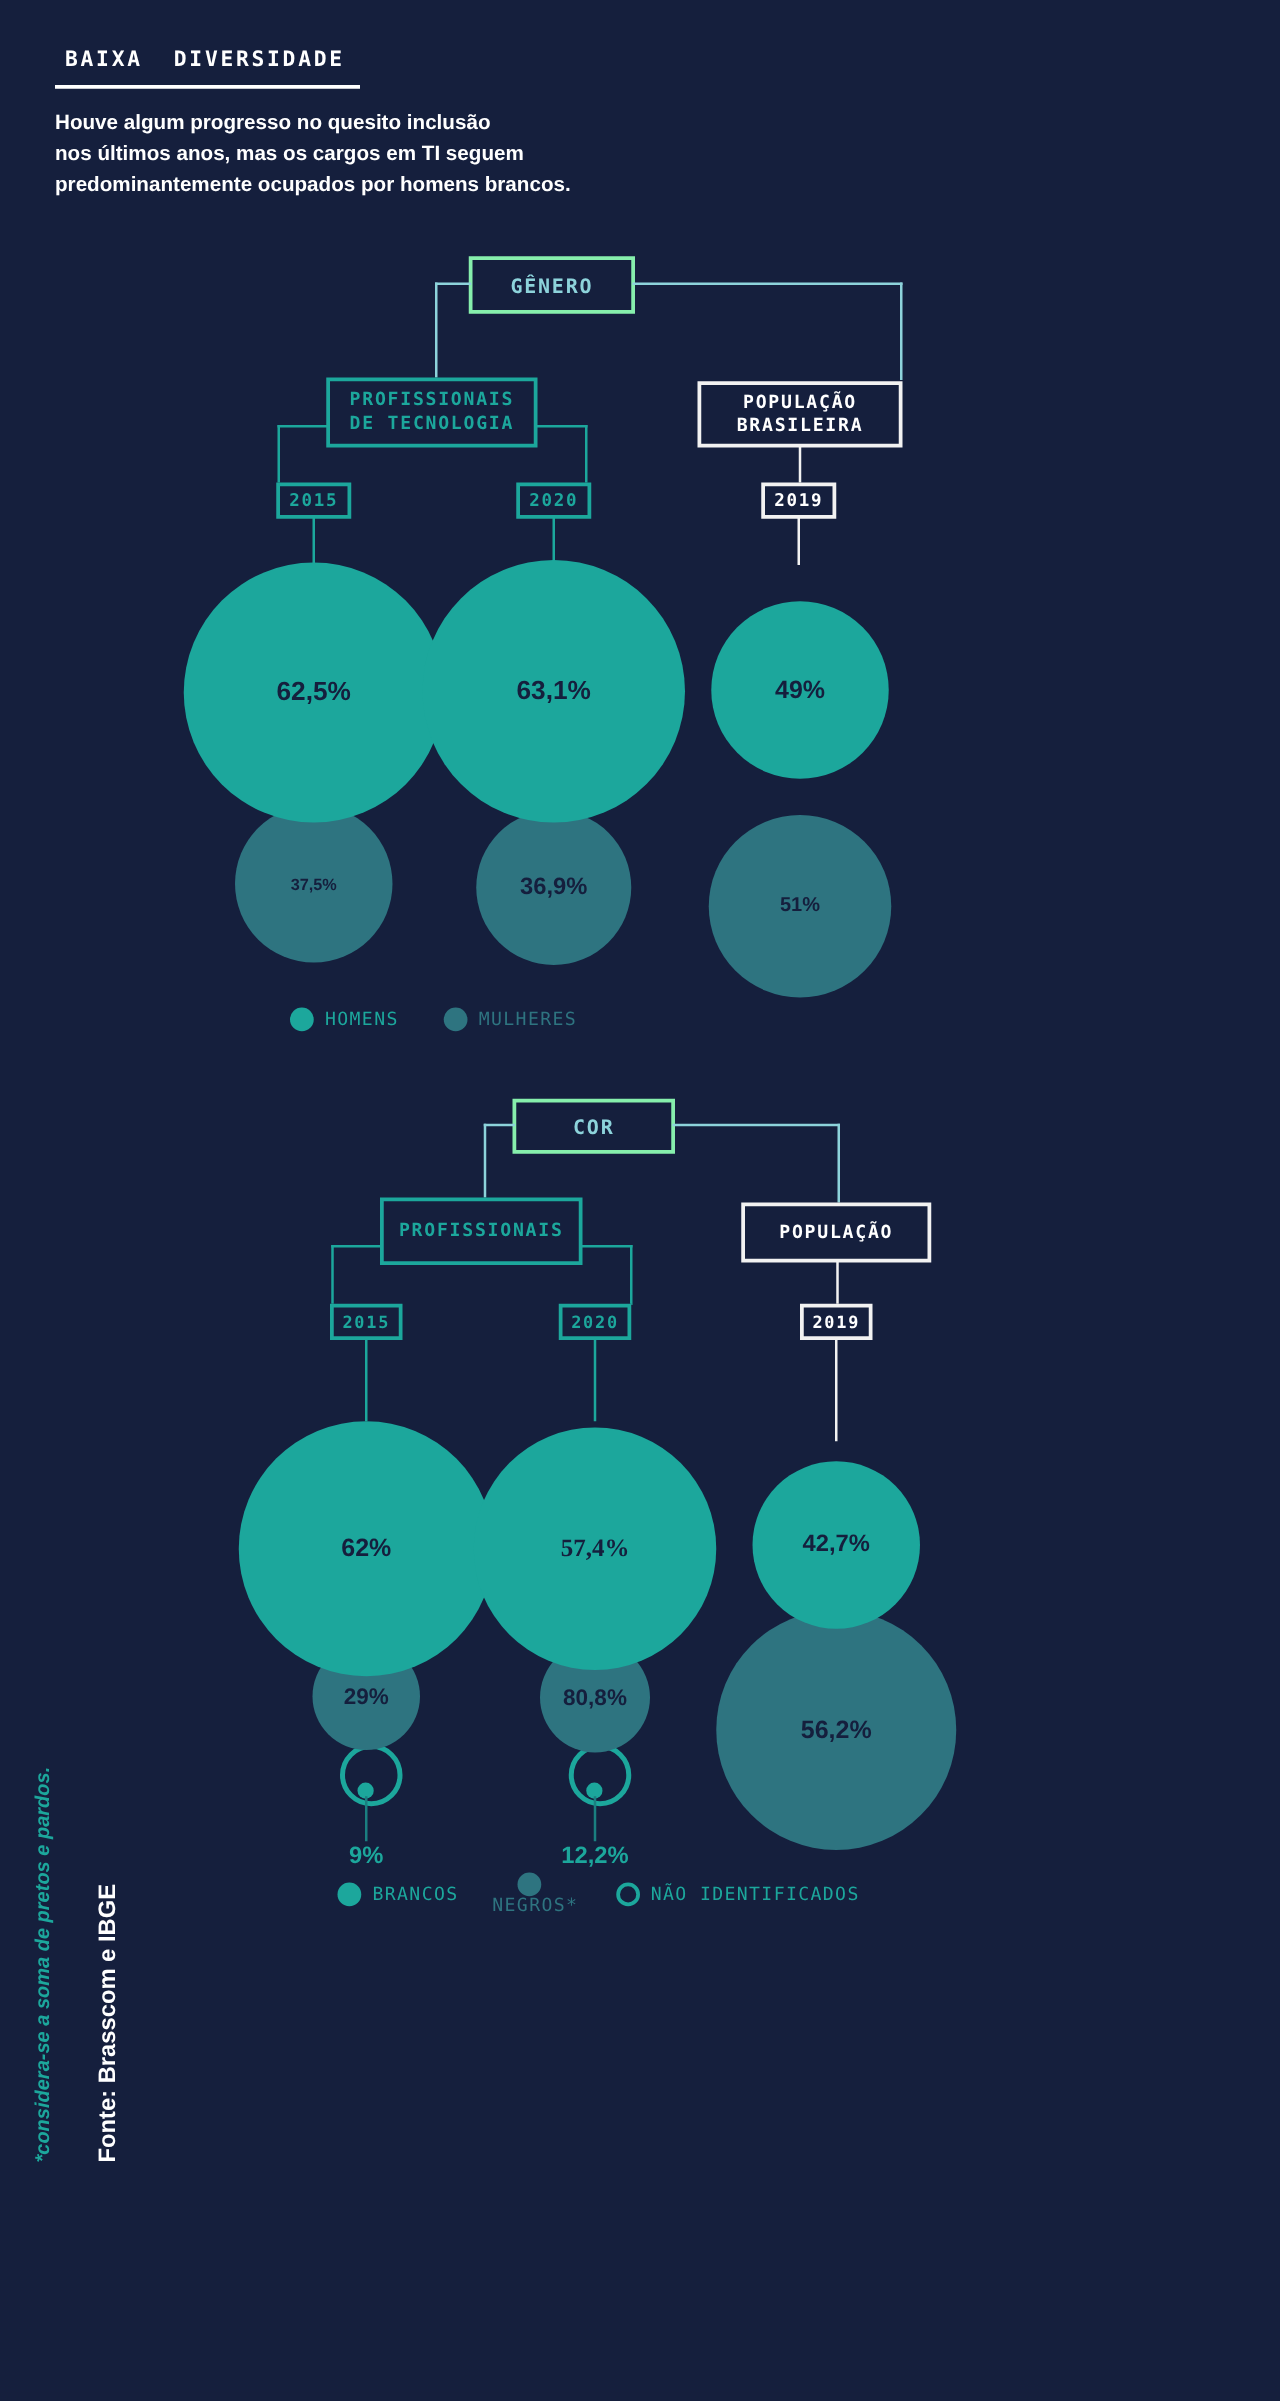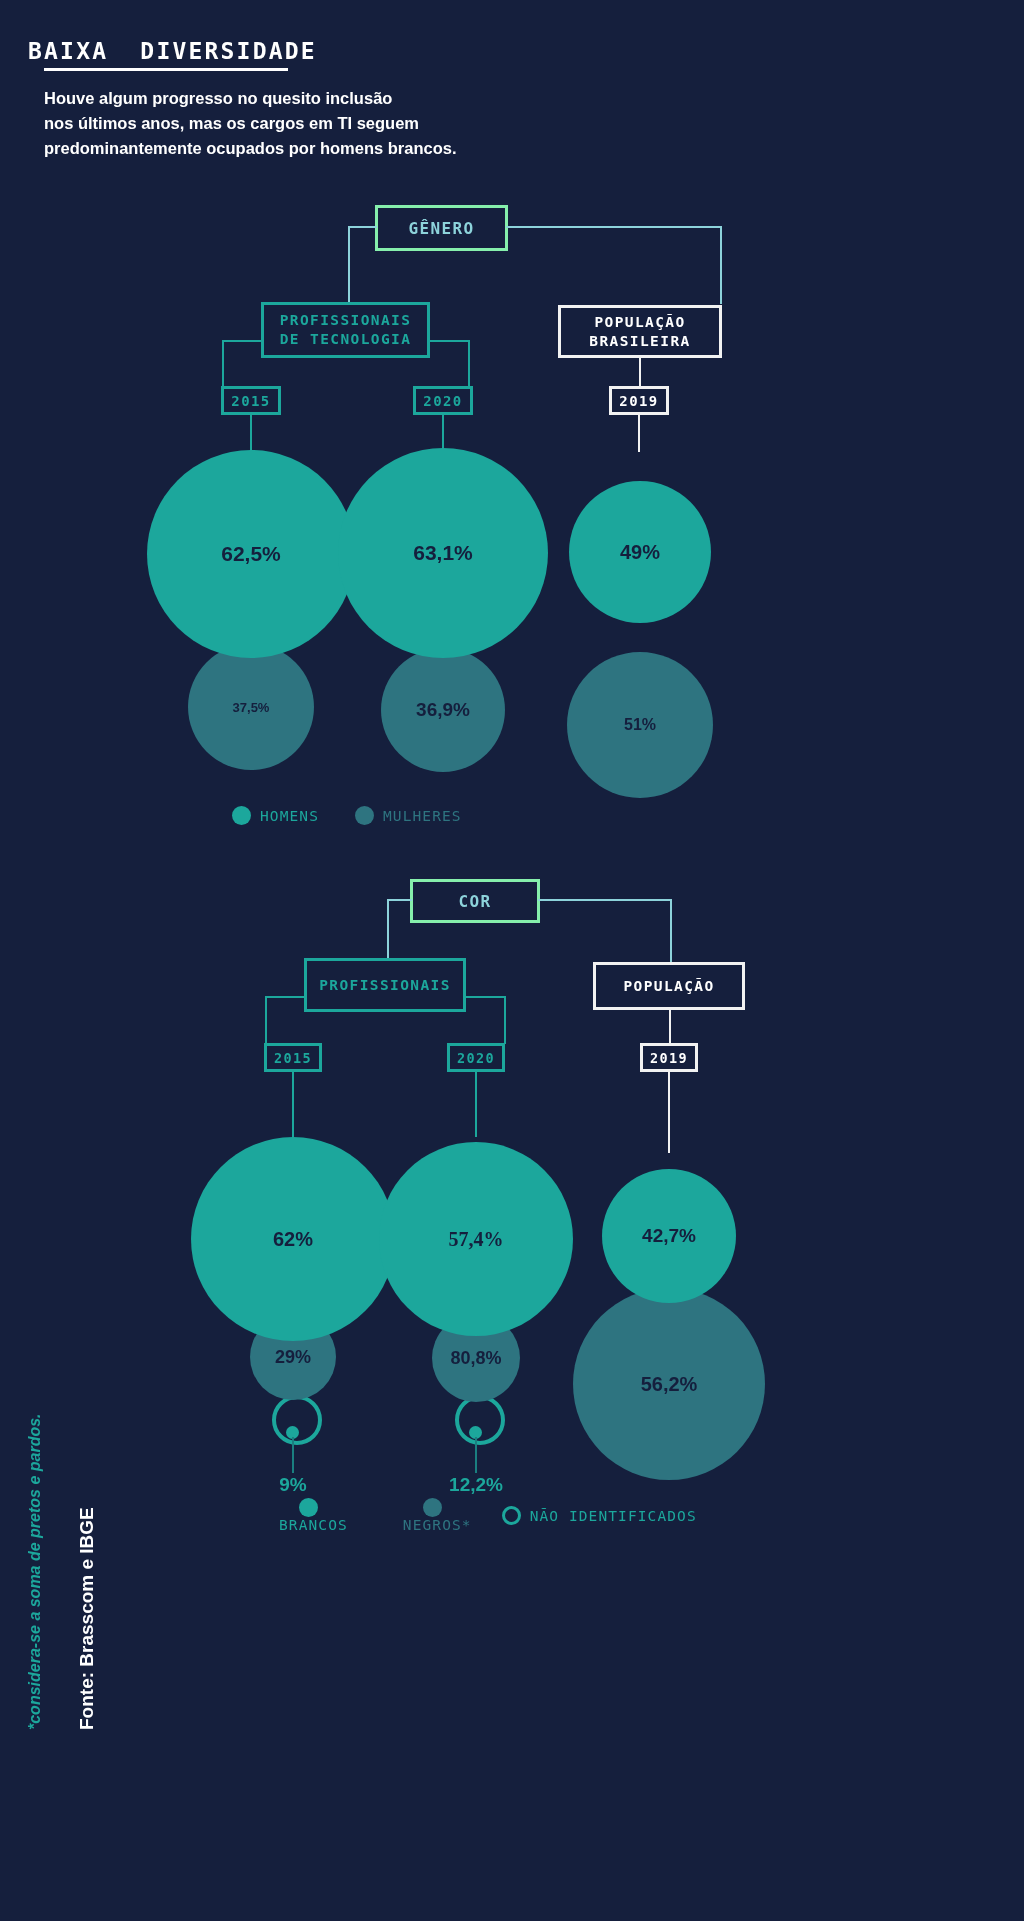--- a/index.html
+++ b/index.html
@@ -5,23 +5,23 @@
   html,body{margin:0;padding:0;}
   body{
     width:1024px;height:1921px;position:relative;overflow:hidden;
     background:#151f3d;
     font-family:"DejaVu Sans Mono","Liberation Mono",monospace;
   }
   .canvas{position:absolute;left:0;top:0;width:1024px;height:1921px;}
 
   
   .title{
-    position:absolute;left:28px;top:38px;
-    font-family:"DejaVu Sans Mono","Liberation Mono",monospace;
-    font-weight:bold;font-size:23px;letter-spacing:2.2px;color:#ffffff;
+    position:absolute;left:52px;top:38px;
+    font-family:"DejaVu Sans Mono","Liberation Mono",monospace;
+    font-weight:bold;font-size:17px;letter-spacing:2.2px;color:#ffffff;
     white-space:pre;
   }
   .title-rule{
     position:absolute;left:44px;top:68px;width:244px;height:3px;background:#ffffff;
   }
   .subtitle{
     position:absolute;left:44px;top:86px;width:520px;
     font-family:"Liberation Sans","DejaVu Sans",sans-serif;
     font-weight:bold;font-size:16.5px;line-height:25px;color:#ffffff;
     white-space:pre-line;
@@ -208,21 +208,21 @@
   <div class="dot" style="left:469px;top:1426px;"></div>
   <div class="stem" style="left:475px;top:1437px;height:36px;"></div>
   <div class="stem-label" style="left:436px;top:1474px;width:80px;">12,2%</div>
   <div class="bub secondary" style="left:432px;top:1314px;width:88px;height:88px;font-size:18px;">80,8%</div>
   <div class="bub primary" style="left:379px;top:1142px;width:194px;height:194px;font-size:20px;font-family:Liberation Serif, serif;">57,4%</div>
 
   <div class="bub secondary" style="left:573px;top:1288px;width:192px;height:192px;font-size:20px;">56,2%</div>
   <div class="bub primary" style="left:602px;top:1169px;width:134px;height:134px;font-size:19px;">42,7%</div>
 
   <div class="legend" style="left:270px;top:1498px;">
-    <div class="legend-item" style="margin-right:46px;flex-direction:column;">
+    <div class="legend-item" style="margin-right:18px;">
       <span class="legend-swatch primary"></span>
       <span class="legend-label primary">BRANCOS</span>
     </div>
     <div class="legend-item" style="margin-right:30px;flex-direction:column;">
       <span class="legend-swatch secondary"></span>
       <span class="legend-label secondary">NEGROS*</span>
     </div>
     <div class="legend-item">
       <span class="legend-swatch ring"></span>
       <span class="legend-label ring">NÃO IDENTIFICADOS</span>

